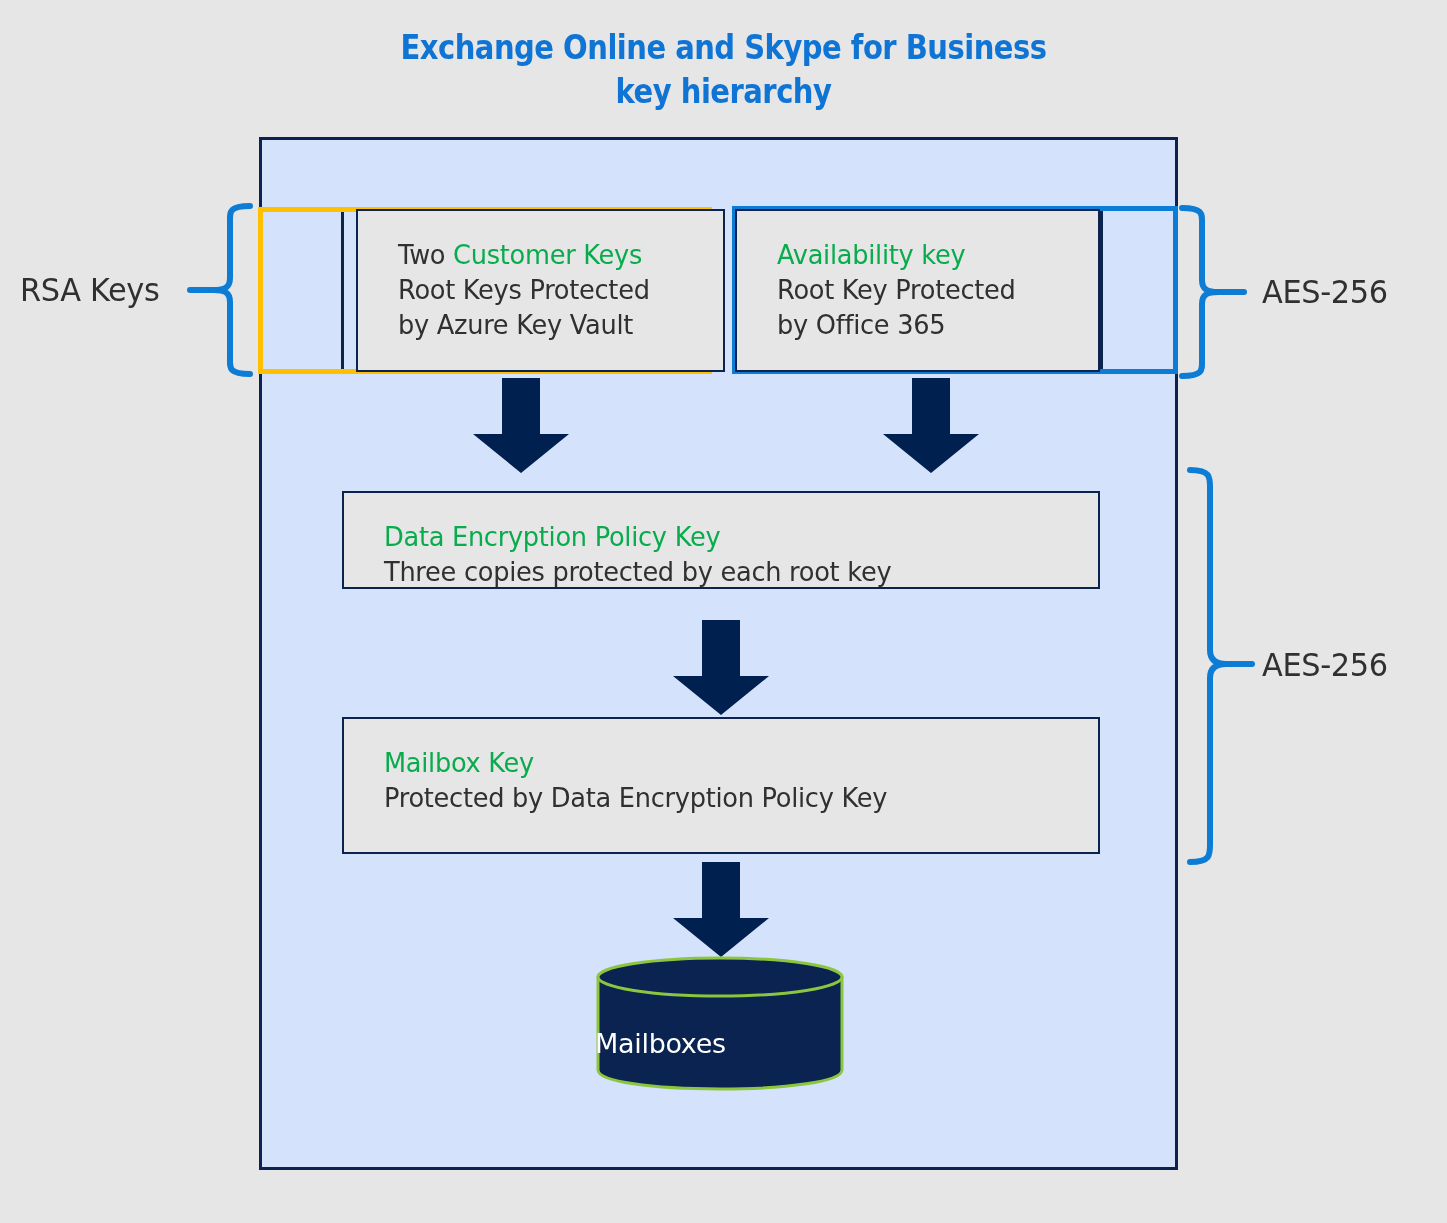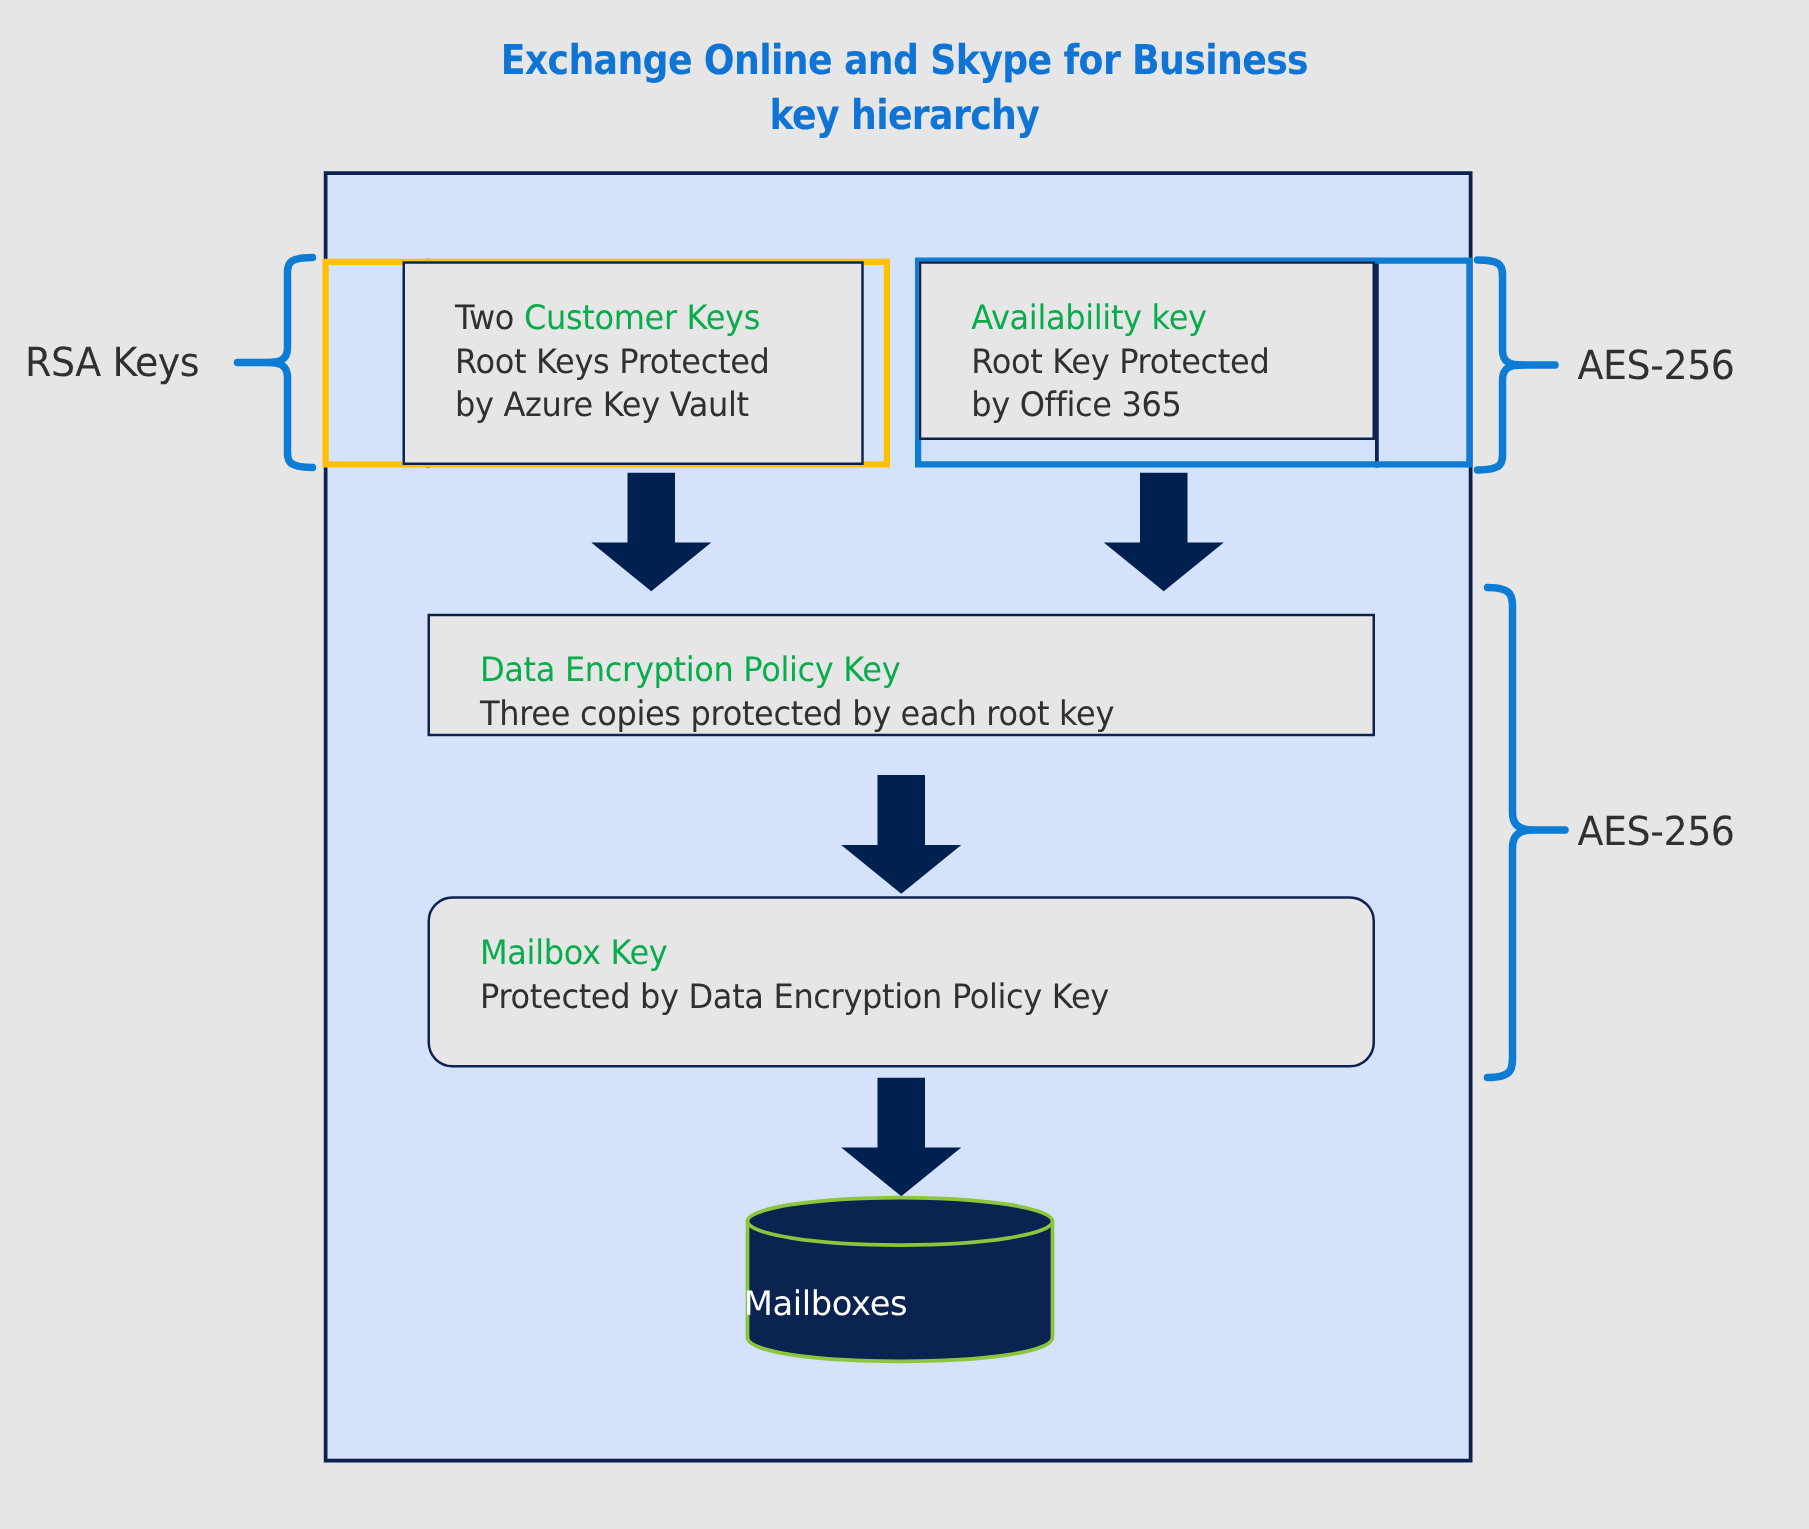--- a/index.html
+++ b/index.html
@@ -75,24 +75,24 @@
   }
 
   
   .gbox {
     position: absolute;
     box-sizing: border-box;
     background: #e6e6e6;
     border: 2px solid #0c2350;
     padding: 26px 0 0 40px;
   }
-  .gbox-customer  { left: 322px; top: 209px;  width: 369px; height: 163px; }
-  .gbox-avail     { left: 735px; top: 209px;  width: 365px; height: 143px; }
+  .gbox-customer  { left: 356px; top: 209px;  width: 369px; height: 163px; }
+  .gbox-avail     { left: 735px; top: 209px;  width: 365px; height: 163px; }
   .gbox-depk      { left: 342px; top: 476px;  width: 758px; height: 98px; margin-top: 15px; }
-  .gbox-mailbox   { left: 342px; top: 717px;  width: 758px; height: 137px; border-radius: 20px; }
+  .gbox-mailbox   { left: 342px; top: 717px;  width: 758px; height: 137px; }
 
   .gbox .ln {
     display: block;
     font-family: "DejaVu Sans", sans-serif;
     font-size: 27px;
     line-height: 35px;
     color: #303030;
     letter-spacing: -0.3px;
     transform: scaleX(0.95);
     transform-origin: left center;

